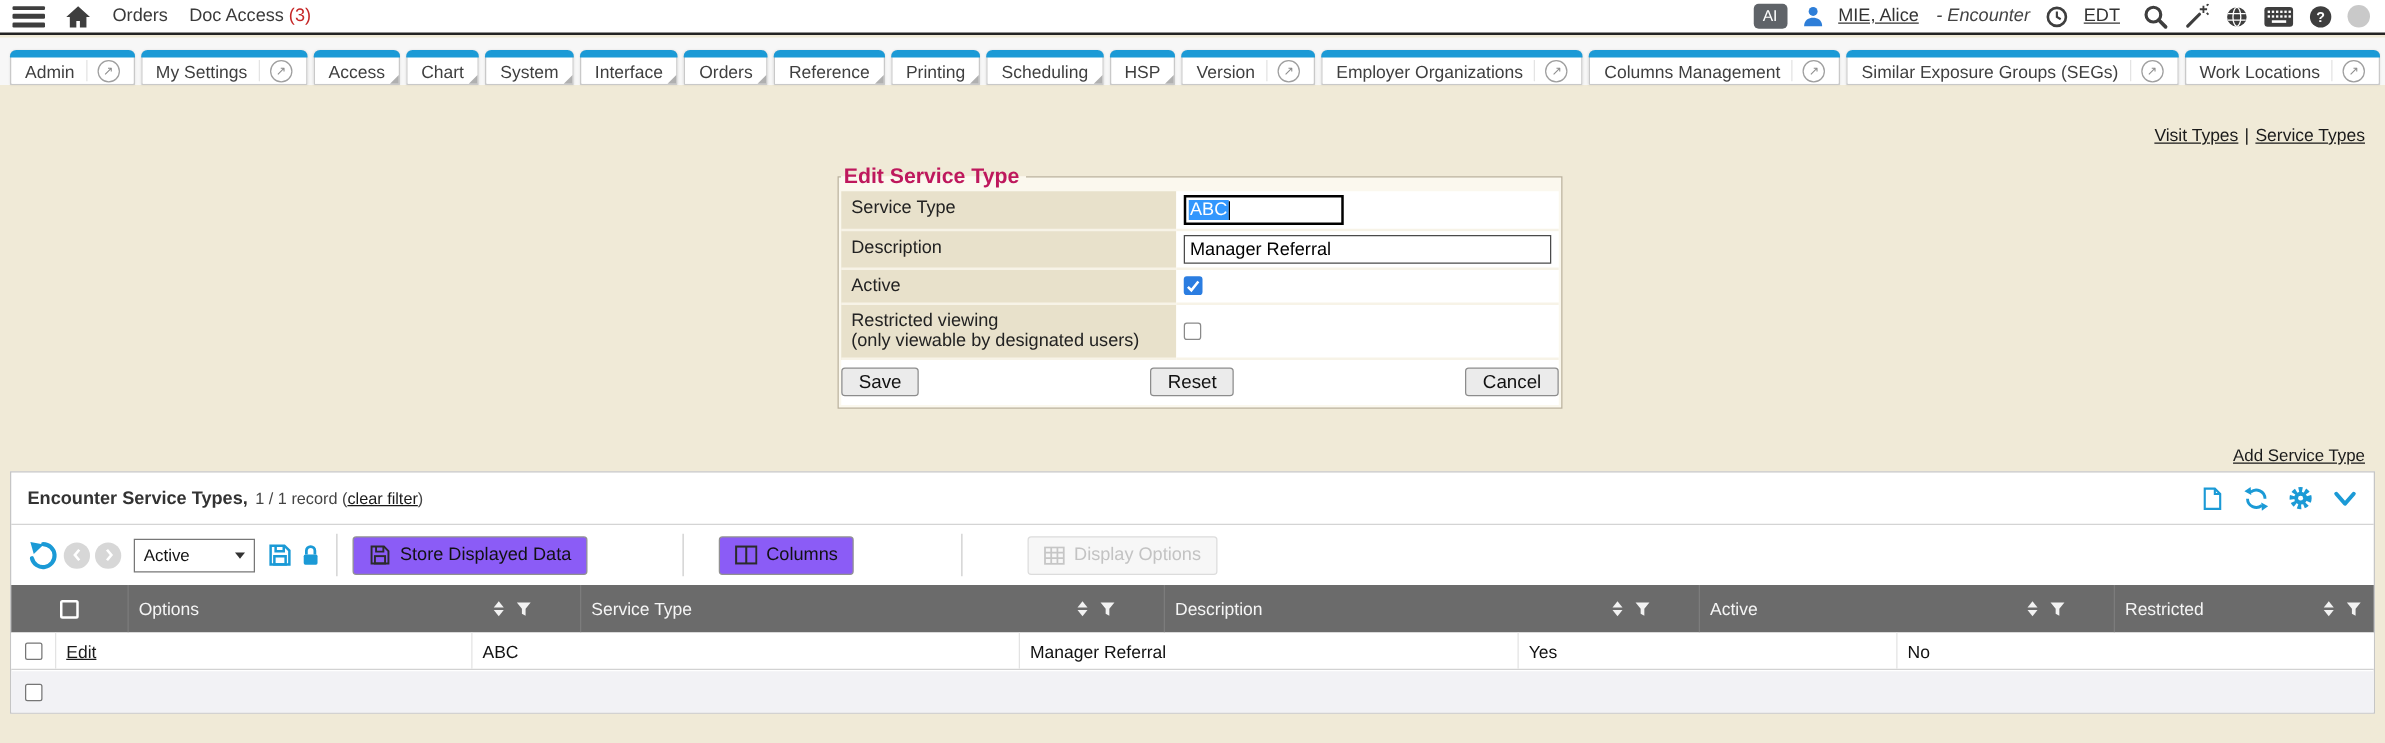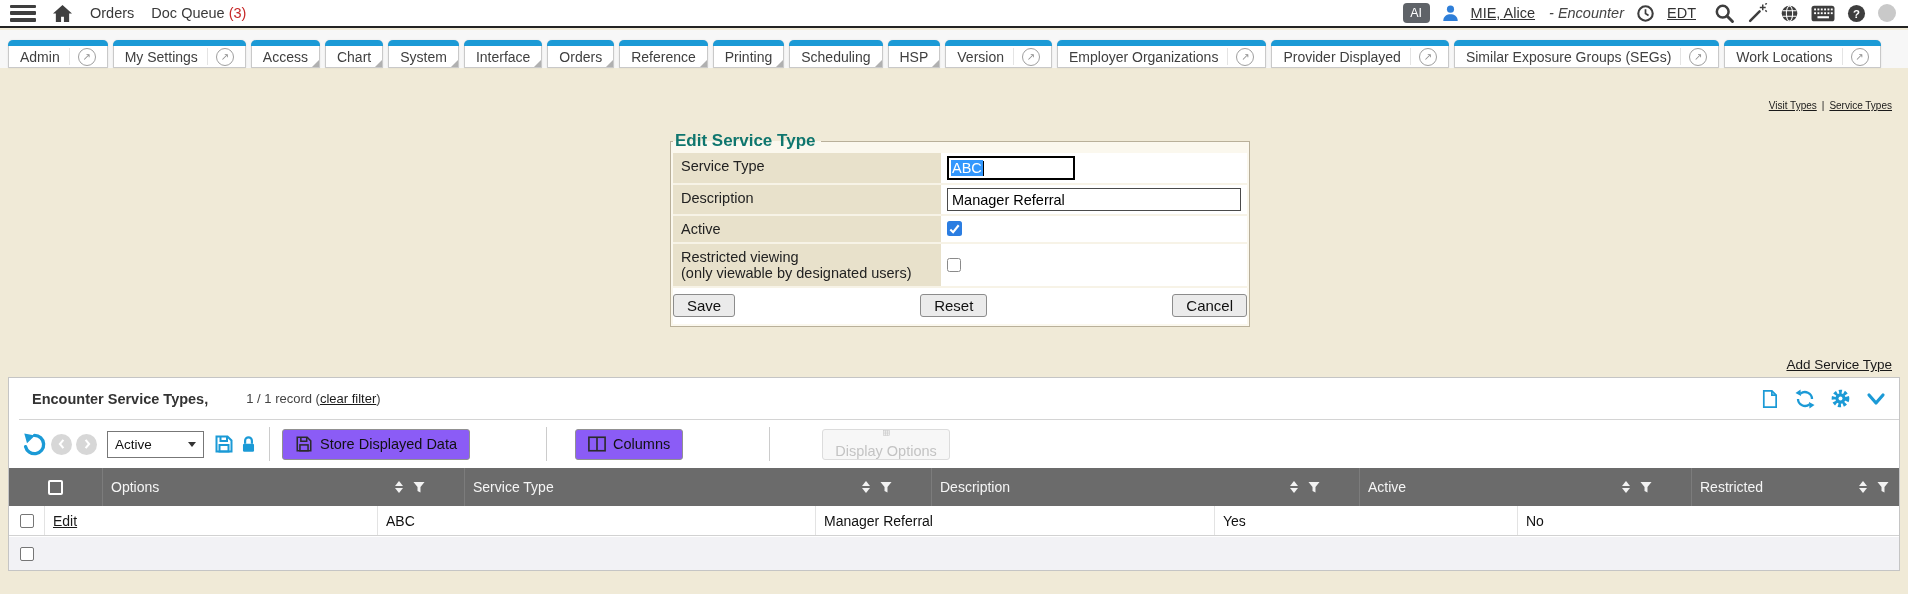--- a/index.html
+++ b/index.html
@@ -32,29 +32,29 @@
   .tab::before { content:""; position:absolute; top:0; left:-1px; right:-1px; height:6px;
     background:#1b9ad6; border-radius:5px 5px 0 0; }
   .ext-wrap { margin-left:9px; padding-left:8px; border-left:1px solid #e4e4e4; height:17px;
     display:flex; align-items:center; }
   .ext-circle { width:18px; height:18px; border:1.5px solid #9f9f9f; border-radius:50%;
     display:flex; align-items:center; justify-content:center; font-size:10px; color:#8d8d8d; }
   .fold { position:absolute; right:0; bottom:0; width:0; height:0;
     border-left:7px solid transparent; border-bottom:7px solid #b0b0b0; }
 
   
-  .quicklinks { position:absolute; top:100px; right:16px; font-size:10px; color:#1a1a1a; }
+  .quicklinks { position:absolute; top:100px; right:16px; font-size:14px; color:#1a1a1a; }
   .quicklinks a, .addlink, .u-link { color:#1a1a1a; text-decoration:underline; cursor:pointer; }
   .ql-sep { margin:0 5px; }
   .addlink { position:absolute; top:357px; right:16px; font-size:13.5px; }
 
   
   fieldset.efs { position:absolute; left:670px; top:131px; width:565px;
     border:1px solid #b9b09a; padding:2px; margin:0; background:#fbf8ee; }
-  fieldset.efs legend { font-size:17px; font-weight:bold; color:#0f766e; padding:0 6px 0 2px; }
+  fieldset.efs legend { font-size:17px; font-weight:bold; color:#be185d; padding:0 6px 0 2px; }
   .frow { display:flex; }
   .flabel { width:268px; background:#e8e1cb; padding:5px 8px 4px; font-size:14.5px; color:#222;
     border-bottom:2px solid #f7f3e7; line-height:1.15; }
   .fvalue { flex:1; background:#fff; padding:3px 6px; display:flex; align-items:center;
     border-bottom:2px solid #f7f3e7; }
   .fake-input { width:128px; height:24px; border:2px solid #000; background:#fff;
     display:flex; align-items:center; padding:0 2px; font-size:14.5px; }
   .sel-text { background:#3297fd; color:#fff; padding:0 1px; }
   .caret { width:1px; height:15px; background:#000; }
   .desc-input { width:294px; height:23px; border:1px solid #4a4a4a; font-size:14.5px;
@@ -63,40 +63,40 @@
     display:flex; align-items:center; justify-content:center; cursor:pointer; }
   .cb-off { width:14px; height:14px; background:#fff; border:1.5px solid #8a8a8a;
     border-radius:2.5px; cursor:pointer; }
   .fbuttons { display:flex; justify-content:space-between; gap:15px; background:#fff; padding:6px 0 7px; }
   .btn { font-size:15px; color:#111; background:#ebebeb; border:1px solid #8c8c8c;
     border-radius:3px; padding:2px 13px; cursor:pointer; font-family:"Liberation Sans", sans-serif; }
 
   
   .panel { position:absolute; left:8px; top:377px; width:1892px; height:194px; background:#fff;
     border:1px solid #c5c5c5; }
-  .p-title { position:absolute; top:0; left:10px; right:0; height:42px; border-bottom:1px solid #d4d4d4;
-    display:flex; align-items:center; padding:0 13px;gap:32px; }
+  .p-title { position:absolute; top:0; left:0; right:0; height:42px; border-bottom:1px solid #d4d4d4;
+    display:flex; align-items:center; padding:0 13px; }
   .pt-bold { font-size:14.5px; font-weight:bold; color:#333; }
   .pt-rest { font-size:13px; color:#444; margin-left:6px; }
   .pt-icons { margin-left:auto; display:flex; align-items:center; gap:16px; }
   .pt-icons .ic { cursor:pointer; display:flex; }
 
   .p-toolbar { position:absolute; top:43px; left:0; right:0; height:46px; display:flex;
     align-items:center; padding-left:13px; }
   .circle-btn { width:21px; height:21px; border-radius:50%; background:#d7d7d7; display:flex;
     align-items:center; justify-content:center; margin-left:4px; cursor:pointer; }
   .filter-select { width:97px; height:27px; border:1px solid #777; background:#fff; display:flex;
     align-items:center; padding:0 7px; font-size:13.5px; color:#111; margin-left:10px; cursor:pointer; }
   .fs-chev { margin-left:auto; width:0; height:0; border-left:4.5px solid transparent;
     border-right:4.5px solid transparent; border-top:5.5px solid #333; }
   .tsep { width:0; border-left:1px solid #ccc; height:34px; margin:0 12px; }
   .tbtn { height:31px; display:flex; align-items:center; gap:7px; padding:0 12px;
     background:#8b5cf6; border:1px solid #919191; border-radius:3px; font-size:14.5px; color:#111;
     cursor:pointer; white-space:nowrap; }
-  .tbtn.disabled { background:#f7f7f7; border-color:#dcdcdc; color:#c3c3c3; cursor:default;flex-direction:column; }
+  .tbtn.disabled { background:#f7f7f7; border-color:#dcdcdc; color:#c3c3c3; cursor:default; }
 
   .p-header { position:absolute; top:90px; left:0; right:0; height:38px; background:#6b6b6b;
     display:flex; color:#f5f5f5; font-size:14px; }
   .hcell { display:flex; align-items:center; padding:0 10px 0 8px; border-left:1px solid #7c7c7c;margin-left:29px; }
   .hlabel { flex:1; }
   .c0 { width:35px; display:flex; align-items:center; justify-content:center; border-left:none; padding:0; }
   .c1 { width:333px; } .c2 { width:438px; } .c3 { width:399px; } .c4 { width:303px; } .c5 { flex:1; }
   .hcb { width:15px; height:15px; border:2px solid #fff; border-radius:2px; cursor:pointer; }
   .sort { display:inline-flex; flex-direction:column; align-items:center; margin:0 10px 0 6px; cursor:pointer; }
   .sort i { display:block; width:0; height:0; border-left:4.5px solid transparent; border-right:4.5px solid transparent; }
@@ -119,21 +119,21 @@
       <i></i>
       <i></i>
       <i></i>
     </span>
   <span class="tb-ic">
     <svg width="21" height="19" viewBox="0 0 22 20">
         <path d="M11 1 L1 10 h3 v9 h5.5 v-5.5 h3 v5.5 H18 v-9 h3 Z" fill="#3e3e3e"></path>
       </svg>
   </span>
   <span class="tb-link">Orders</span>
-  <span class="tb-link"><span>Doc Queue</span><span class="tb-count">(3)</span></span>
+  <span class="tb-link"><span>Doc Access</span><span class="tb-count">(3)</span></span>
 
   <div class="tb-right">
     <span class="ai-badge">AI</span>
     <span style="display:flex;">
       <svg width="17" height="18" viewBox="0 0 20 20">
           <circle cx="10" cy="5.5" r="4.2" fill="#2e7ed8"></circle>
           <path d="M1.5 19.5 C1.5 13.5 6 11.5 10 11.5 C14 11.5 18.5 13.5 18.5 19.5 Z" fill="#2e7ed8"></path>
         </svg>
     </span>
     <span class="tb-user">MIE, Alice</span>
@@ -249,21 +249,21 @@
         <span class="ext-circle">↗</span>
       </span>
     </div>
   <div class="tab">
       <span>Employer Organizations</span>
       <span class="ext-wrap">
         <span class="ext-circle">↗</span>
       </span>
     </div>
   <div class="tab">
-      <span>Provider Displayed</span>
+      <span>Columns Management</span>
       <span class="ext-wrap">
         <span class="ext-circle">↗</span>
       </span>
     </div>
   <div class="tab">
       <span>Similar Exposure Groups (SEGs)</span>
       <span class="ext-wrap">
         <span class="ext-circle">↗</span>
       </span>
     </div>

